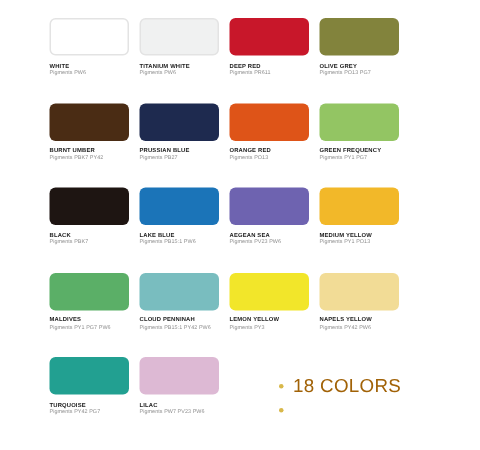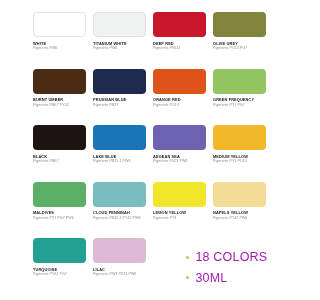--- a/index.html
+++ b/index.html
@@ -79,21 +79,21 @@
   .bullet {
     width: 3.4px;
     height: 3.4px;
     border-radius: 50%;
     background: #d8b84a;
     margin-right: 6px;
     flex: none;
   }
   .fact-text {
     font-size: 12.5px;
-    color: #a21caf;
+    color: #a16207;
     letter-spacing: 0.2px;
     line-height: 1;
     white-space: nowrap;
   }
 </style>
 </head>
 <body>
 
 <div class="sheet">
   <div class="grid">
@@ -198,16 +198,15 @@
         </div>
       </div>
     </div>
   <div class="facts">
       <div class="fact">
         <span class="bullet" style="background: rgb(216, 184, 74);"></span>
         <span class="fact-text">18 COLORS</span>
       </div>
       <div class="fact">
         <span class="bullet" style="background: rgb(216, 184, 74);"></span>
-        <span class="fact-text">30ML</span>
       </div>
     </div>
 </div>
 
 </body></html>

